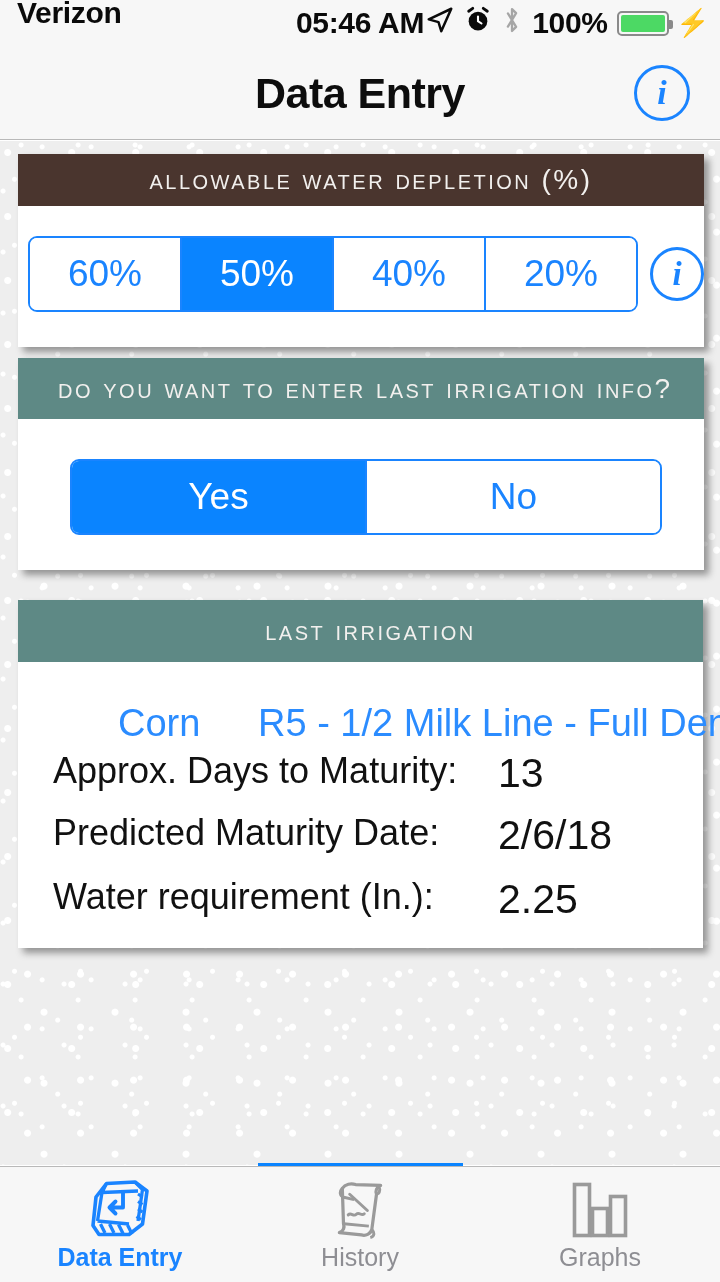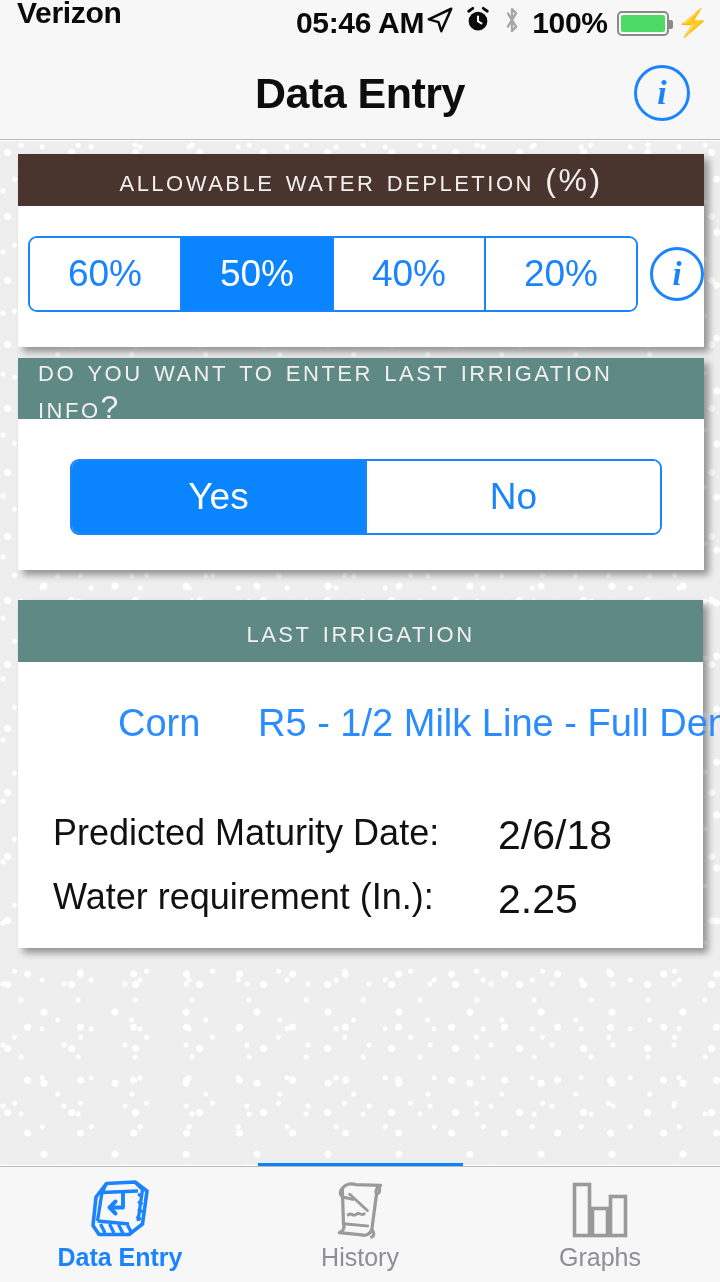--- a/index.html
+++ b/index.html
@@ -81,23 +81,24 @@
     box-shadow:5px 5px 7px rgba(0,0,0,0.38);
   }
   .card-head{
     width:100%; display:flex; align-items:center;
     color:#f2f0ee;
   }
   .card-head.brown{ background:#4a352e; }
   .card-head.green{ background:#5e8985; }
   .head-text{
     width:100%;
-    font-size:32px; font-weight:400;
+    font-size:28px; font-weight:400;
     font-variant:small-caps; text-transform:lowercase;
     letter-spacing:2.5px;
+    margin-left:20px;
   }
   .head-text.center{ text-align:center; }
   .head-text.left{ padding-left:20px; }
   .card-body{ background:#ffffff; width:100%;padding-left:23px; }
 
   
   .seg{
     display:flex; border:2.5px solid #1a84ff; border-radius:9px;
     overflow:hidden; background:#ffffff;
   }
@@ -245,20 +246,24 @@
       <div class="card-head green" style="height:62px;">
         <div class="head-text center">Last Irrigation</div>
       </div>
       <div class="card-body" style="height:200px; position:relative;">
 
         <div class="crop-line" style="top:40px;">
           <span class="crop-name">Corn</span>
           <span class="crop-stage">R5 - 1/2 Milk Line - Full Dent</span>
         </div>
 
+        <div class="row" style="top:88px;">
+          <span class="row-label">Approx. Days to Maturity:</span>
+          <span class="row-value">13</span>
+        </div>
 
         <div class="row" style="top:150px;">
           <span class="row-label">Predicted Maturity Date:</span>
           <span class="row-value">2/6/18</span>
         </div>
 
         <div class="row" style="top:214px;">
           <span class="row-label">Water requirement (In.):</span>
           <span class="row-value">2.25</span>
         </div>

